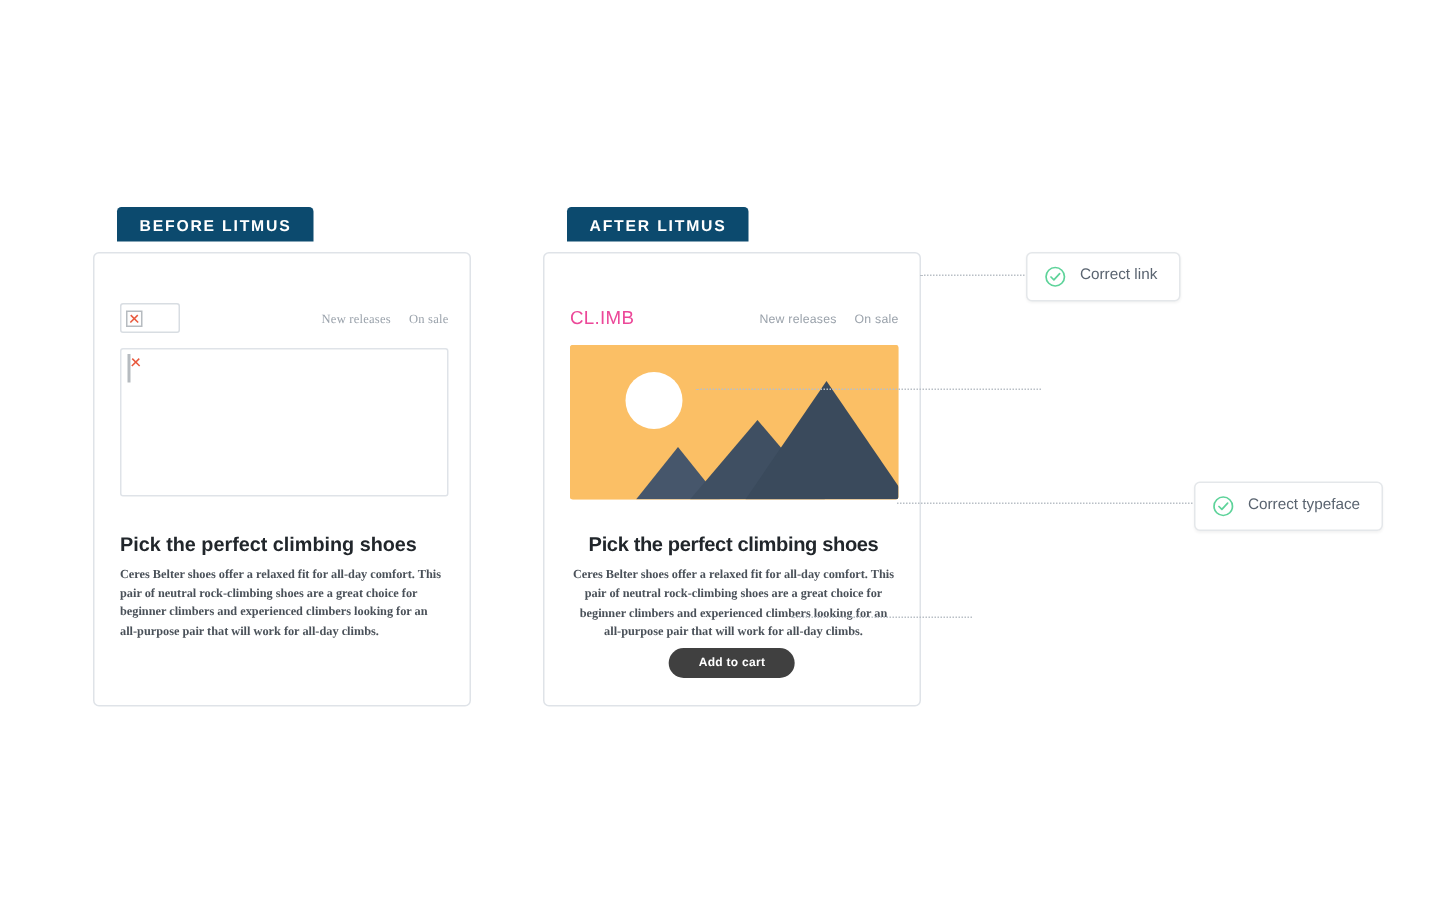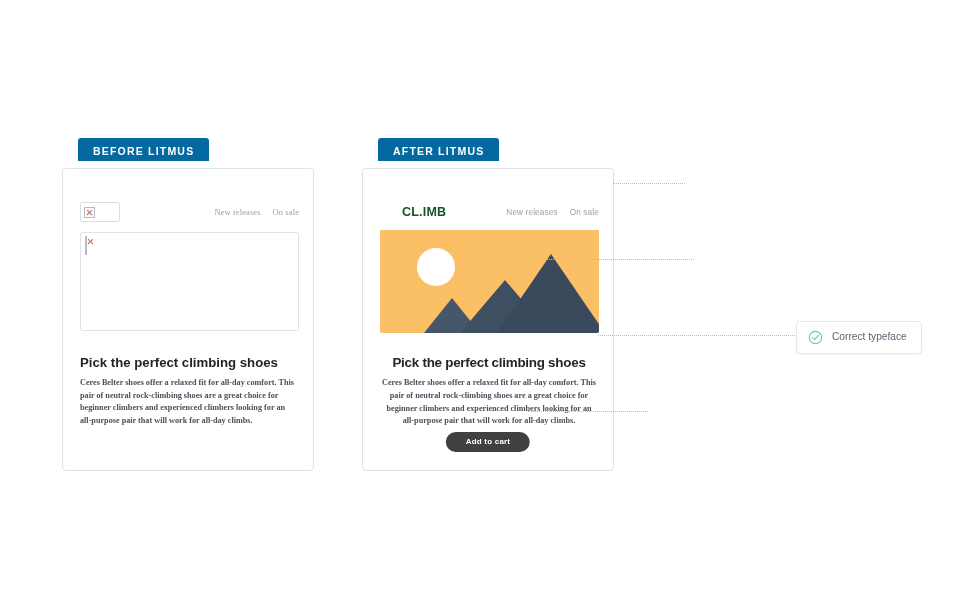--- a/index.html
+++ b/index.html
@@ -24,21 +24,21 @@
   }
 
   
   .panel {
     position: absolute;
   }
   .panel-tab {
     position: absolute;
     top: 0;
     left: 16px;
-    background: #0369a1;
+    background: #0c4a6e;
     color: #ffffff;
     font-size: 10.5px;
     font-weight: bold;
     letter-spacing: 1.2px;
     padding: 8px 15px 4px 15px;
     border-radius: 3px 3px 0 0;
     line-height: 1;
     white-space: nowrap;
   }
   .panel-card {
@@ -73,25 +73,24 @@
     height: 20px;
     border: 1px solid #d8dde2;
     border-radius: 2px;
     box-sizing: border-box;
     display: flex;
     align-items: center;
     padding-left: 3px;
   }
   .brand-logo-text {
     font-size: 12.5px;
-    font-weight: bold;
-    color: #14532d;
+    font-weight: normal;
+    color: #ec4899;
     letter-spacing: 0.2px;
     line-height: 1;
-    margin-left: 22px;
   }
   .nav-links {
     display: flex;
     align-items: flex-start;
     gap: 12px;
   }
   .nav-link {
     font-size: 8.2px;
     color: #9aa2ab;
     letter-spacing: 0.15px;
@@ -286,20 +285,27 @@
       <button class="cta-button">Add to cart</button>
 
     </div>
   </div>
 
   <div class="connector" style="left:613px; top:183px; width:72px;"></div>
   <div class="connector" style="left:464px; top:259px; width:230px;"></div>
   <div class="connector" style="left:598px; top:335px; width:199px;"></div>
   <div class="connector" style="left:528px; top:411px; width:120px;"></div>
 
+  <div class="callout" style="left:684px; top:168px;">
+    <svg class="check-icon" viewBox="0 0 20 20">
+      <circle cx="10" cy="10" r="8.2" fill="none" stroke="#5ed39a" stroke-width="1.5"></circle>
+      <path d="M6.2 10.2 L8.8 12.8 L13.9 7.2" fill="none" stroke="#5ed39a" stroke-width="1.5" stroke-linecap="round" stroke-linejoin="round"></path>
+    </svg>
+    <span class="callout-label">Correct link</span>
+  </div>
 
 
   <div class="callout" style="left:796px; top:321px;">
     <svg class="check-icon" viewBox="0 0 20 20">
       <circle cx="10" cy="10" r="8.2" fill="none" stroke="#5ed39a" stroke-width="1.5"></circle>
       <path d="M6.2 10.2 L8.8 12.8 L13.9 7.2" fill="none" stroke="#5ed39a" stroke-width="1.5" stroke-linecap="round" stroke-linejoin="round"></path>
     </svg>
     <span class="callout-label">Correct typeface</span>
   </div>
 

